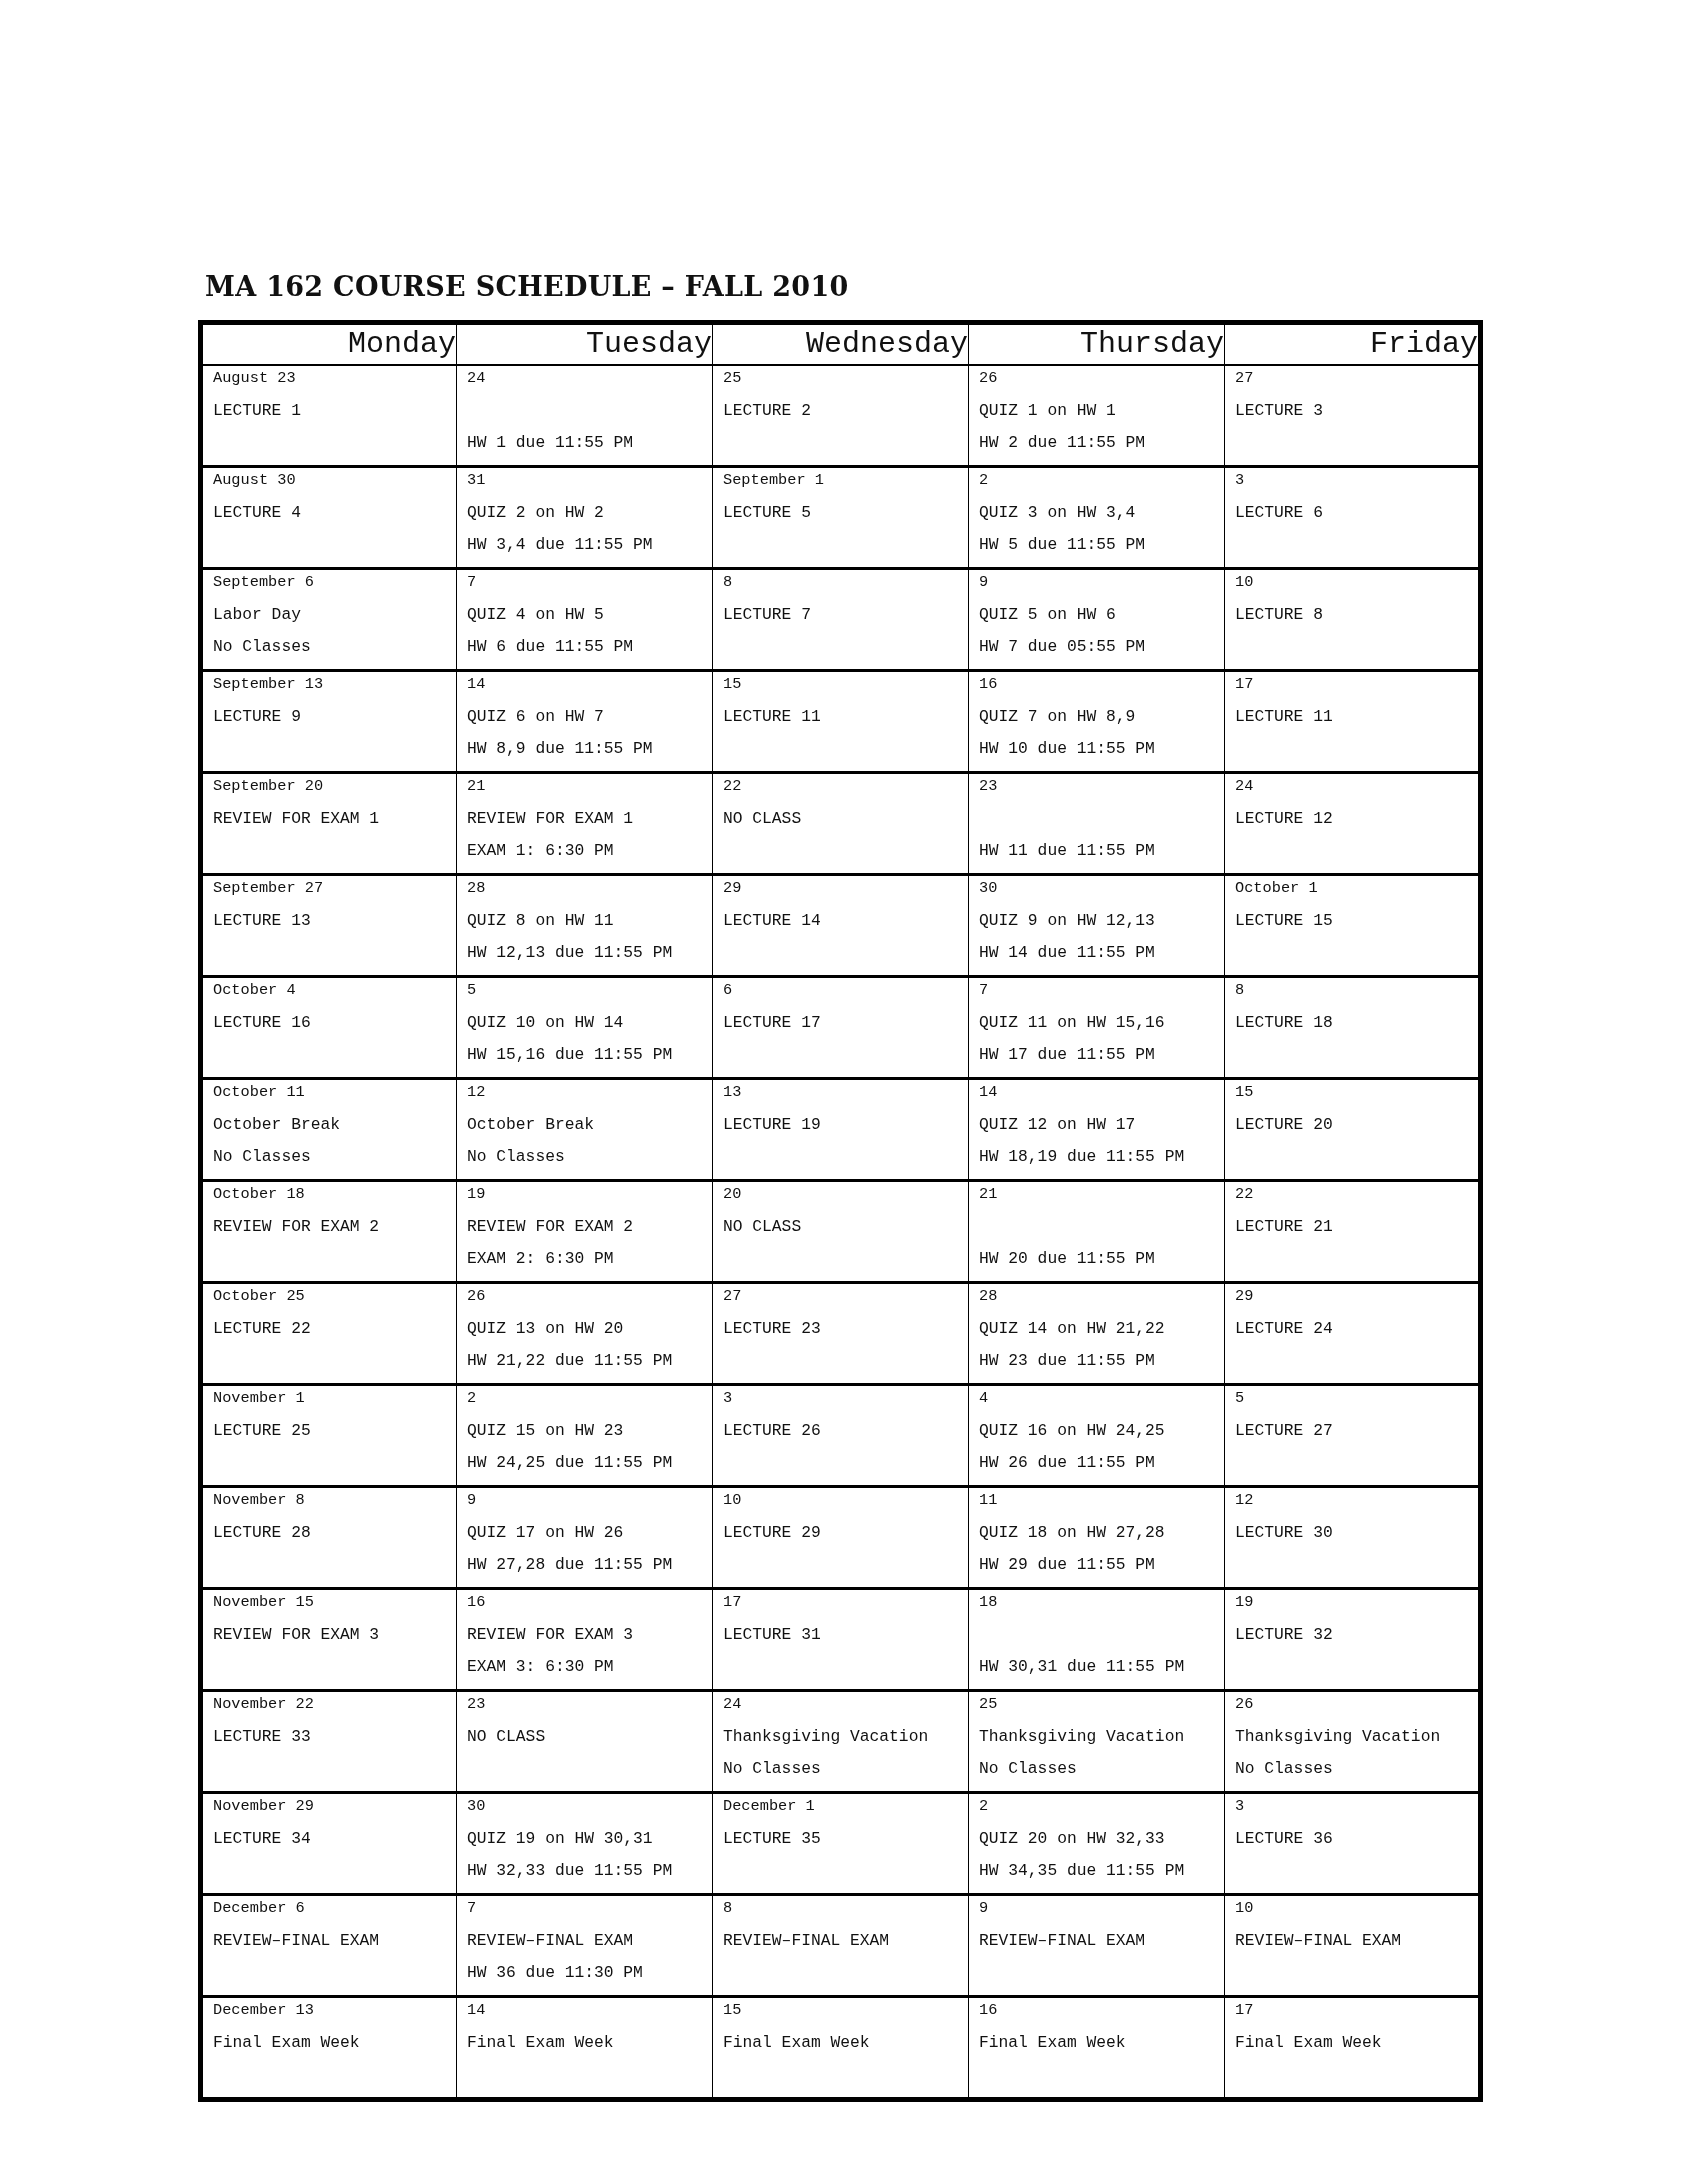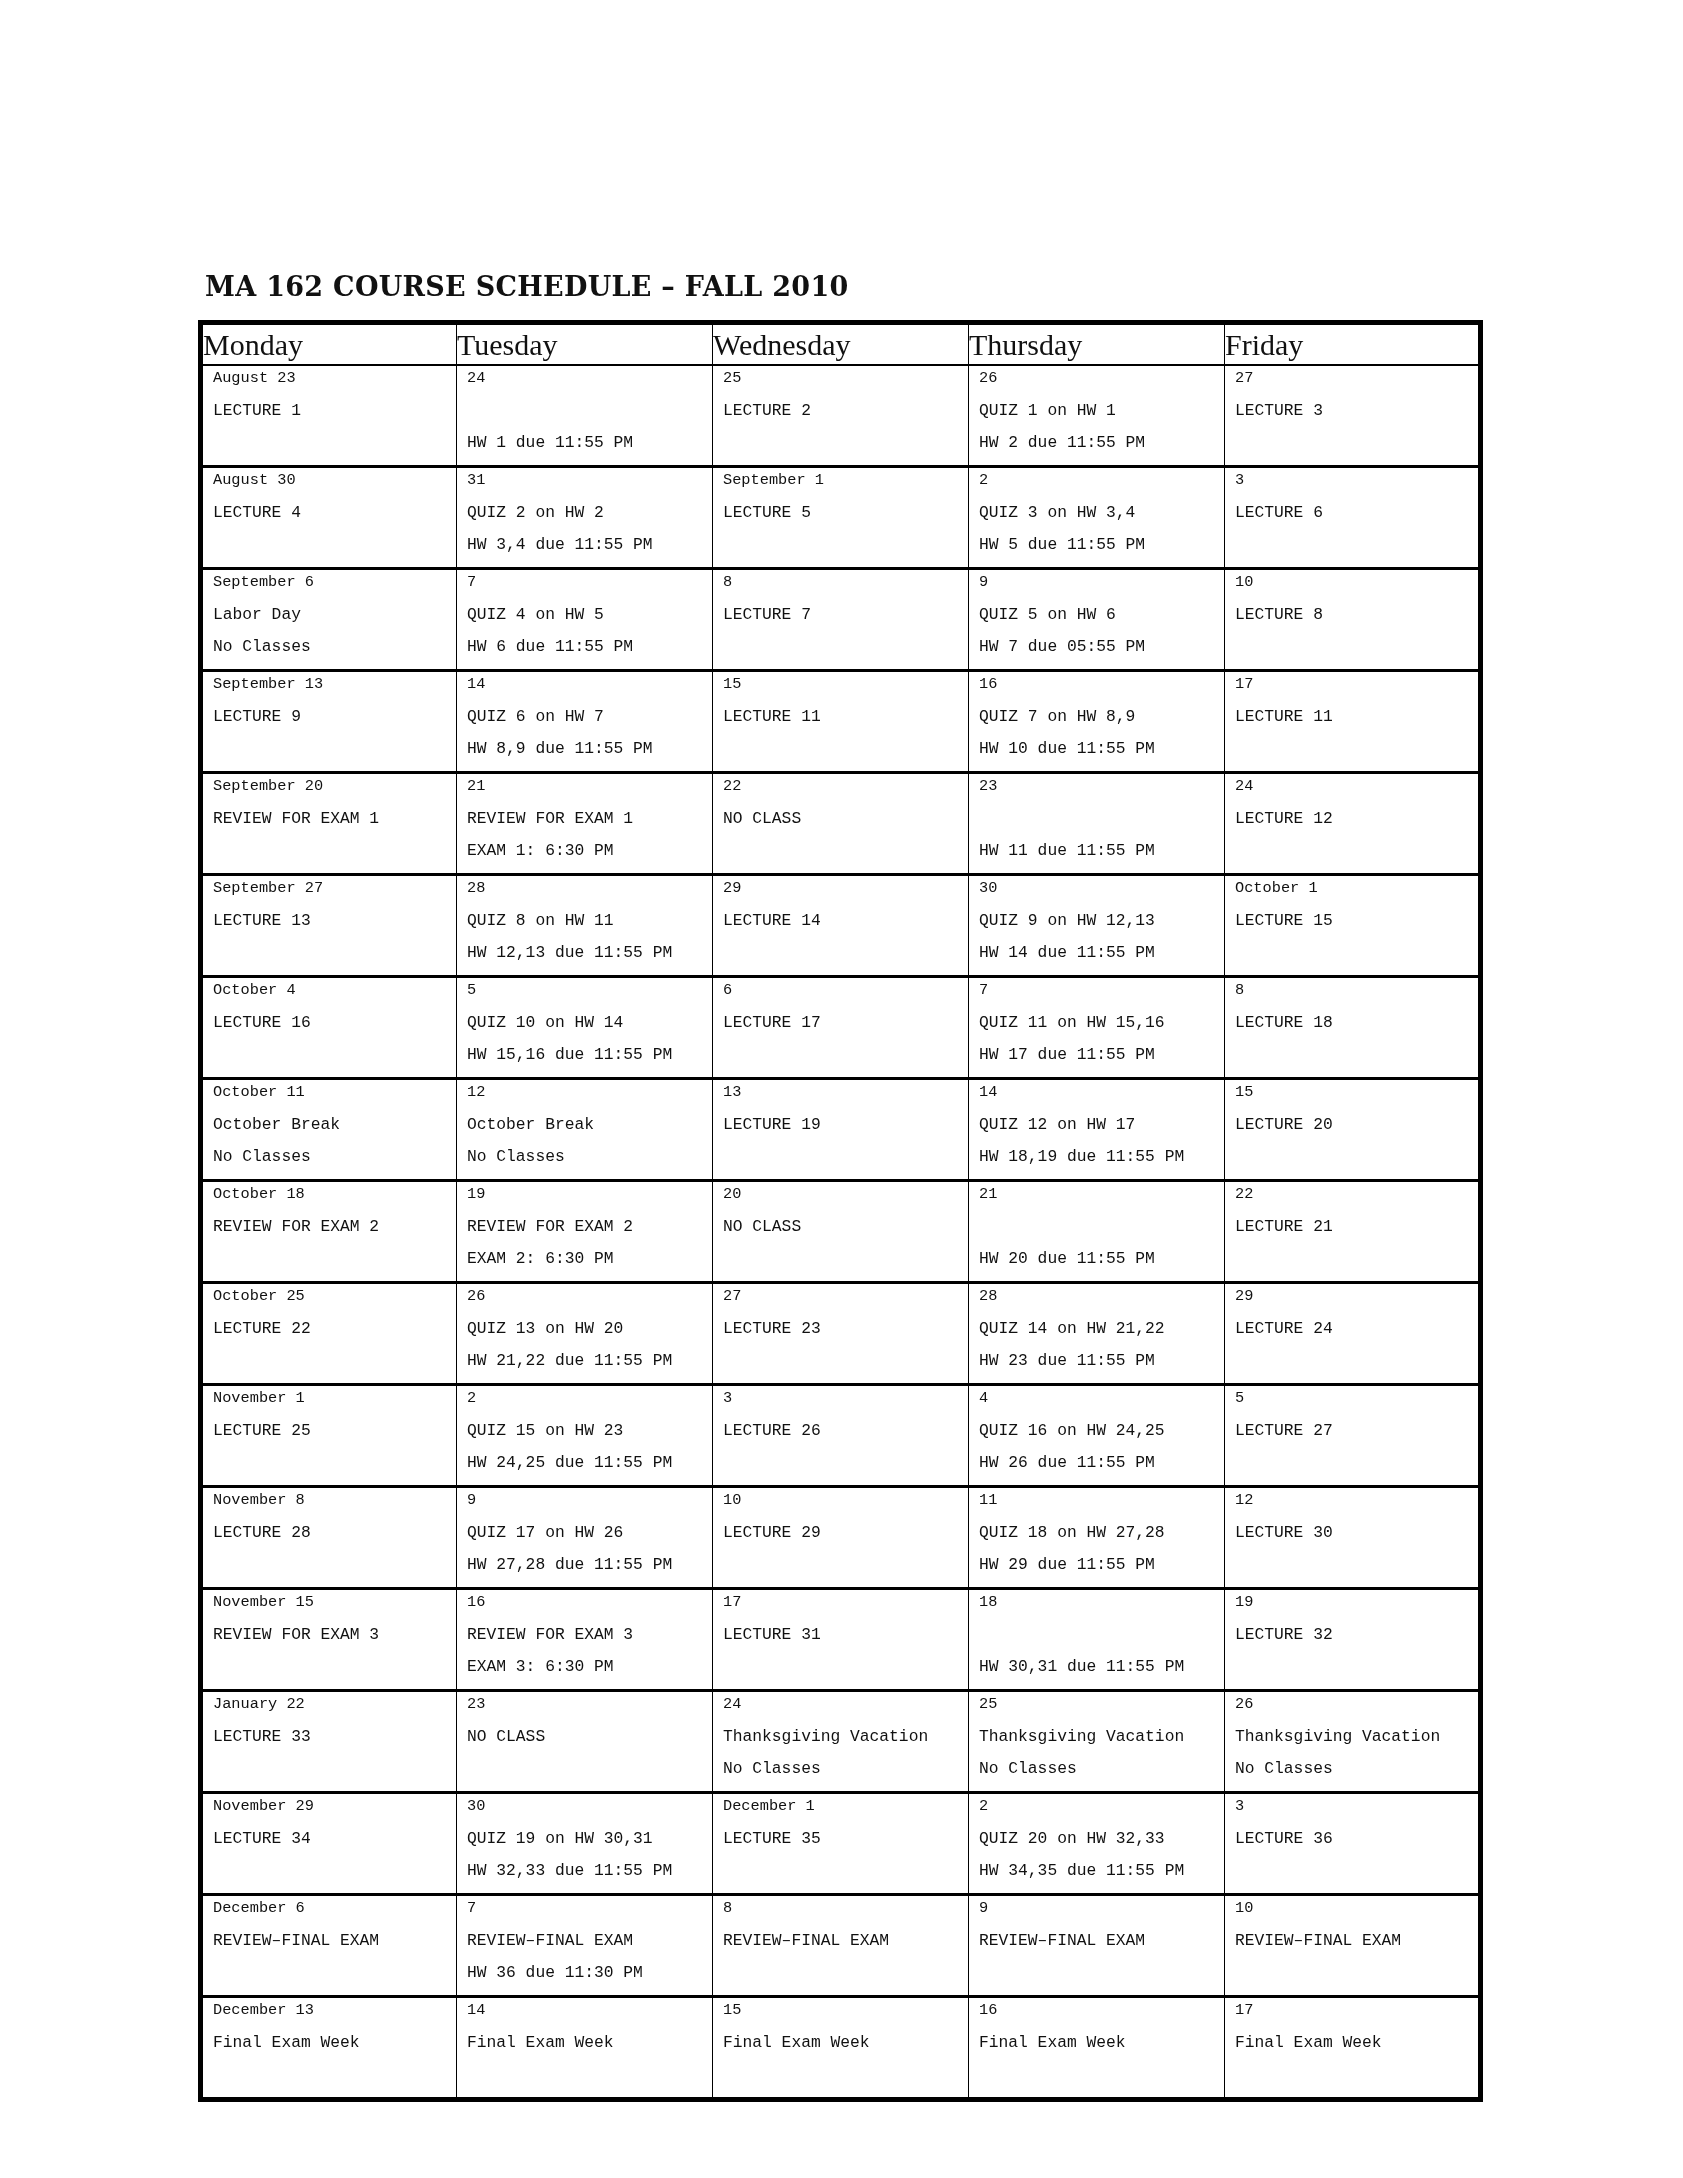--- a/index.html
+++ b/index.html
@@ -1,19 +1,19 @@
 <!DOCTYPE html>
 <html><head>
 <meta charset="utf-8">
 <style>
   html, body { margin:0; padding:0; background:#ffffff; }
   body { width:1683px; height:2178px; position:relative; overflow:hidden; font-family:"DejaVu Serif", serif; color:#111; }
   .title { position:absolute; left:205px; top:271px; font-family:"DejaVu Serif", serif; font-weight:bold; font-size:27px; letter-spacing:0.3px; }
   table.sched { position:absolute; left:198px; top:320px; width:1285px; border-collapse:collapse; border:5px solid #000; table-layout:fixed; }
-  table.sched th { height:39px; font-family:Liberation Serif, serif; font-weight:normal; font-size:30px; text-align:left; border-left:1px solid #000; border-bottom:2px solid #000; padding:0; line-height:39px; }
+  table.sched th { height:39px; font-family:Liberation Mono, monospace; font-weight:normal; font-size:30px; text-align:right; border-left:1px solid #000; border-bottom:2px solid #000; padding:0; line-height:39px; }
   table.sched th:first-child { border-left:none; }
   table.sched td { height:99px; vertical-align:top; border-left:1px solid #000; border-top:3px solid #000; padding:0 0 0 10px; font-family:"Liberation Mono", monospace; font-size:16.3px; line-height:0; }
   table.sched td:first-child { border-left:none; }
   table.sched tr.first td { border-top:none; }
   .cell { position:relative; height:99px; }
   .ln { position:absolute; left:0; white-space:nowrap; line-height:20px; }
   .l0 { top:2px; font-size:15.3px; }
   .l1 { top:35px; }
   .l2 { top:67px; }
 </style>
@@ -510,21 +510,21 @@
           <div class="cell">
             <div class="ln l0">19</div>
             <div class="ln l1">LECTURE 32</div>
             <div class="ln l2"></div>
           </div>
         </td>
       </tr>
       <tr>
         <td>
           <div class="cell">
-            <div class="ln l0">January 22</div>
+            <div class="ln l0">November 22</div>
             <div class="ln l1">LECTURE 33</div>
             <div class="ln l2"></div>
           </div>
         </td>
         <td>
           <div class="cell">
             <div class="ln l0">23</div>
             <div class="ln l1">NO CLASS</div>
             <div class="ln l2"></div>
           </div>

